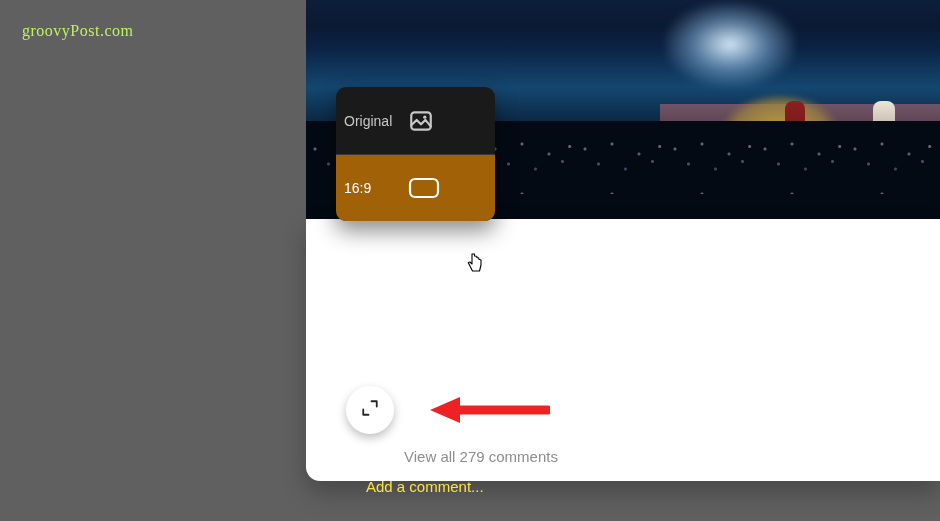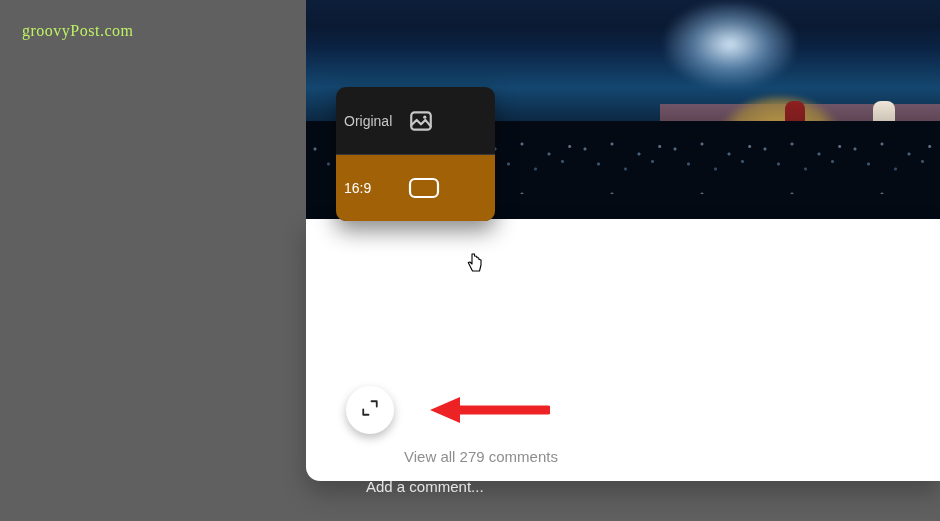--- a/index.html
+++ b/index.html
@@ -117,21 +117,21 @@
     width: 120px; height: 30px;
   }
   .comments {
     position:absolute;
     left: 366px; top: 448px;
     color:#8e8e8e; font-size:15px;margin-left:38px;
   }
   .add-comment {
     position:absolute;
     left: 366px; top: 478px;
-    color:#e5e5e5; font-size:15px;
+    color:#fde047; font-size:15px;
   }
   .cursor {
     position:absolute;
     left: 466px; top: 252px;
     width:18px; height:22px;
   }
 </style>
 </head>
 <body>
 

